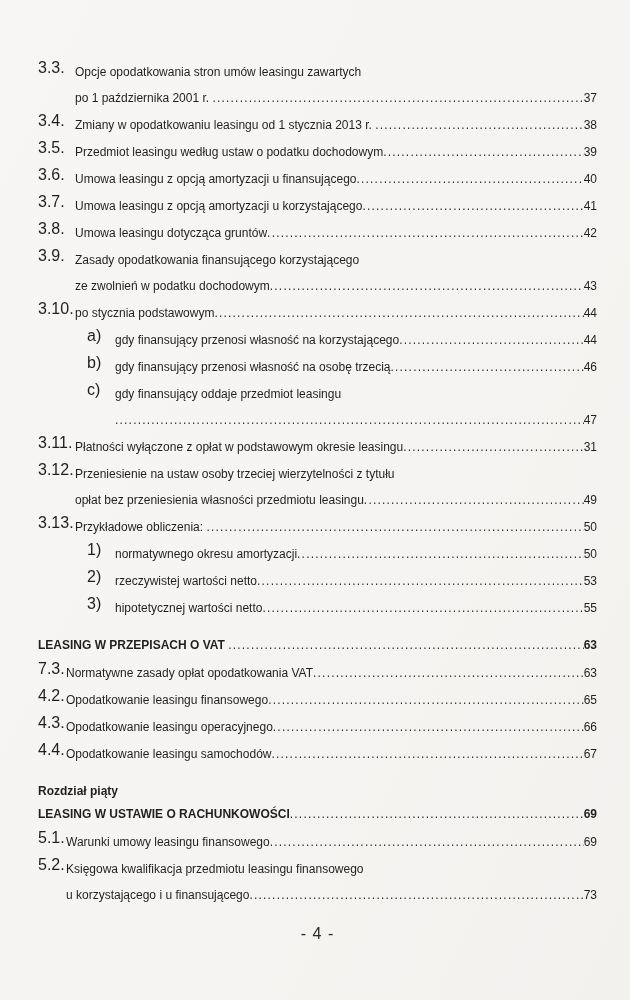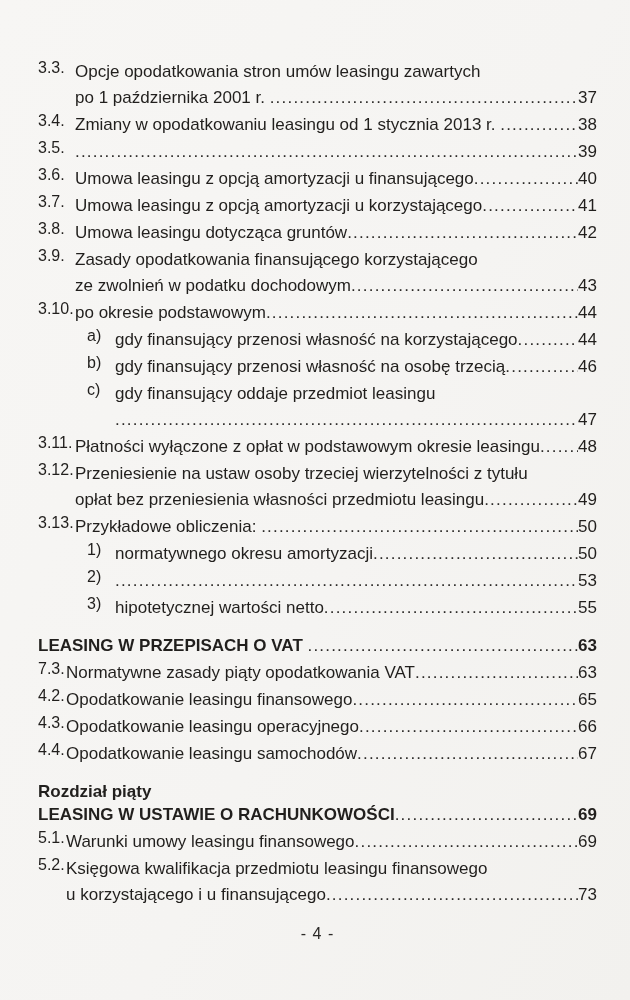--- a/index.html
+++ b/index.html
@@ -11,21 +11,21 @@
     font-family:Liberation Sans, sans-serif;
     color:#211f1d;
   }
   .content { padding:59px 33px 0 38px; }
   .entry { display:flex; margin-bottom:1px; }
   .num { flex:0 0 37px; }
   .entry.g45 .num { flex:0 0 28px; }
   .entry.sub { padding-left:49px; }
   .entry.sub .num { flex:0 0 28px; }
   .body { flex:1; min-width:0; }
-  .line { font-size:17px; line-height:26px; }
+  .line { font-size:12px; line-height:26px; }
   .lastline { display:flex; align-items:center; }
   .txt { white-space:pre; }
   .dots { flex:1; overflow:hidden; white-space:nowrap; letter-spacing:1.2px; color:#2b2927; }
   .pg { white-space:nowrap; }
   .chapter { display:block; margin-top:13px; margin-bottom:3px; font-weight:bold; }
   .chapter .line { line-height:23px; }
   .chapter .dots { font-weight:normal; }
   .footer { text-align:center; margin-top:17px; font-size:16px; letter-spacing:1px; color:#2b2927; }
 </style>
 </head>
@@ -52,20 +52,21 @@
               <span class="txt">Zmiany w opodatkowaniu leasingu od 1 stycznia 2013 r. </span>
               <span class="dots">........................................................................................................................................................................................................</span>
               <span class="pg">38</span>
             </div>
           </div>
         </div>
         <div class="entry g3">
           <span class="num">3.5.</span>
           <div class="body">
             <div class="line lastline">
+              <span class="txt">Przedmiot leasingu według ustaw o podatku dochodowym</span>
               <span class="dots">........................................................................................................................................................................................................</span>
               <span class="pg">39</span>
             </div>
           </div>
         </div>
         <div class="entry g3">
           <span class="num">3.6.</span>
           <div class="body">
             <div class="line lastline">
               <span class="txt">Umowa leasingu z opcją amortyzacji u finansującego</span>
@@ -102,21 +103,21 @@
               <span class="txt">ze zwolnień w podatku dochodowym</span>
               <span class="dots">........................................................................................................................................................................................................</span>
               <span class="pg">43</span>
             </div>
           </div>
         </div>
         <div class="entry g3">
           <span class="num">3.10.</span>
           <div class="body">
             <div class="line lastline">
-              <span class="txt">po okresie podstawowym</span>
+              <span class="txt">po stycznia podstawowym</span>
               <span class="dots">........................................................................................................................................................................................................</span>
               <span class="pg">44</span>
             </div>
           </div>
         </div>
         <div class="entry sub">
           <span class="num">a)</span>
           <div class="body">
             <div class="line lastline">
               <span class="txt">gdy finansujący przenosi własność na korzystającego</span>
@@ -144,21 +145,21 @@
               <span class="pg">47</span>
             </div>
           </div>
         </div>
         <div class="entry g3">
           <span class="num">3.11.</span>
           <div class="body">
             <div class="line lastline">
               <span class="txt">Płatności wyłączone z opłat w podstawowym okresie leasingu</span>
               <span class="dots">........................................................................................................................................................................................................</span>
-              <span class="pg">48</span>
+              <span class="pg">31</span>
             </div>
           </div>
         </div>
         <div class="entry g3">
           <span class="num">3.12.</span>
           <div class="body">
             <div class="line">Przeniesienie na ustaw osoby trzeciej wierzytelności z tytułu</div>
             <div class="line lastline">
               <span class="txt">opłat bez przeniesienia własności przedmiotu leasingu</span>
               <span class="dots">........................................................................................................................................................................................................</span>
@@ -183,20 +184,21 @@
               <span class="txt">normatywnego okresu amortyzacji</span>
               <span class="dots">........................................................................................................................................................................................................</span>
               <span class="pg">50</span>
             </div>
           </div>
         </div>
         <div class="entry sub">
           <span class="num">2)</span>
           <div class="body">
             <div class="line lastline">
+              <span class="txt">rzeczywistej wartości netto</span>
               <span class="dots">........................................................................................................................................................................................................</span>
               <span class="pg">53</span>
             </div>
           </div>
         </div>
         <div class="entry sub">
           <span class="num">3)</span>
           <div class="body">
             <div class="line lastline">
               <span class="txt">hipotetycznej wartości netto</span>
@@ -209,21 +211,21 @@
           <div class="line lastline">
             <span class="txt">LEASING W PRZEPISACH O VAT </span>
             <span class="dots">........................................................................................................................................................................................................</span>
             <span class="pg">63</span>
           </div>
         </div>
         <div class="entry g45">
           <span class="num">7.3.</span>
           <div class="body">
             <div class="line lastline">
-              <span class="txt">Normatywne zasady piąty opodatkowania VAT</span>
+              <span class="txt">Normatywne zasady opłat opodatkowania VAT</span>
               <span class="dots">........................................................................................................................................................................................................</span>
               <span class="pg">63</span>
             </div>
           </div>
         </div>
         <div class="entry g45">
           <span class="num">4.2.</span>
           <div class="body">
             <div class="line lastline">
               <span class="txt">Opodatkowanie leasingu finansowego</span>

